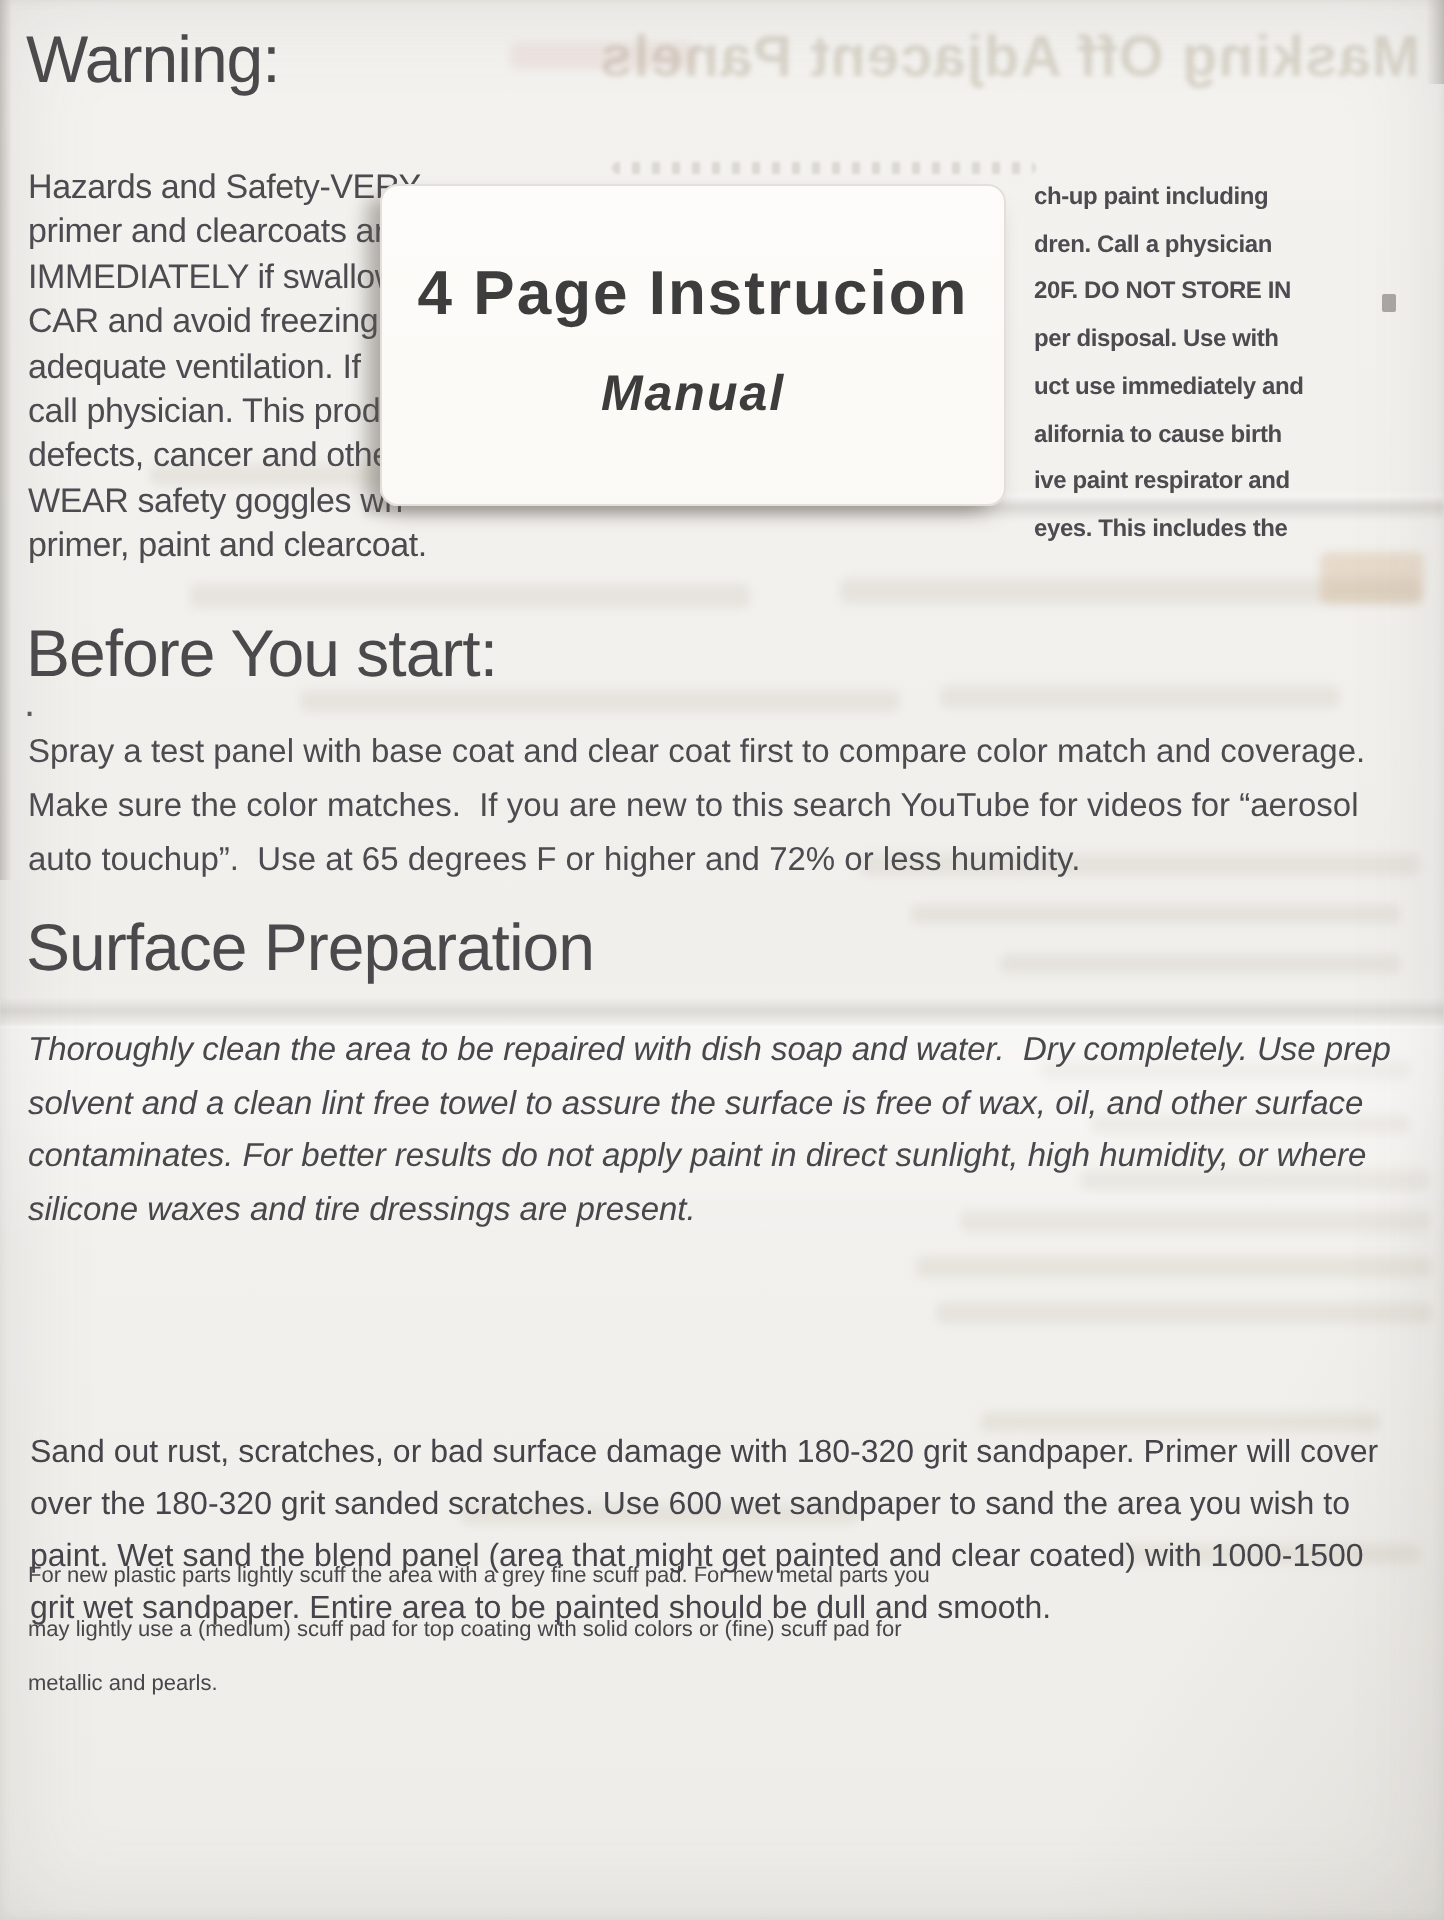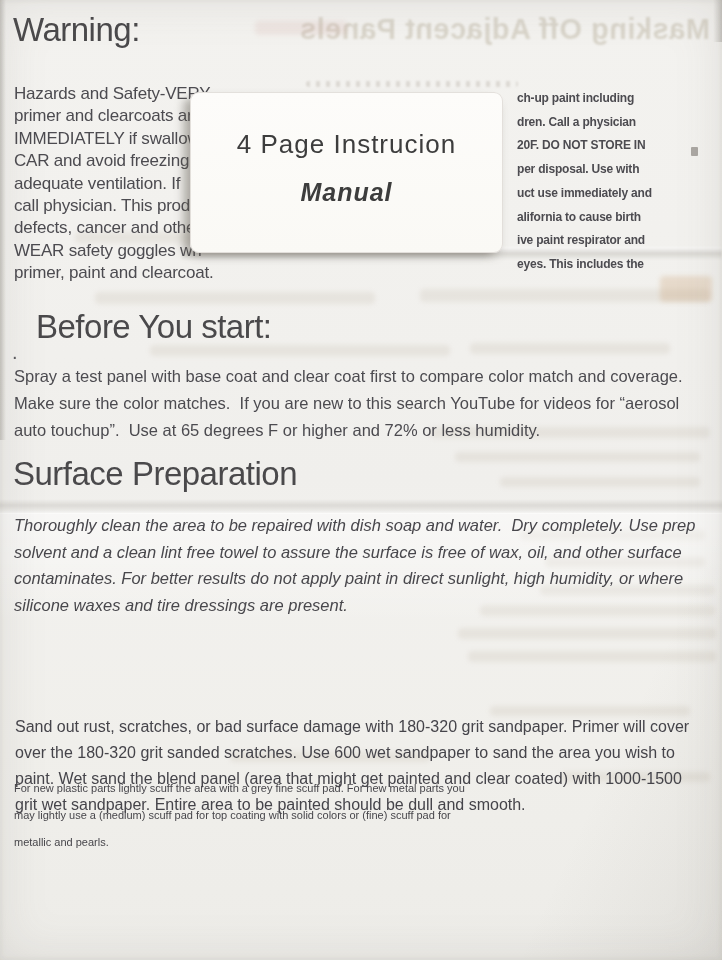--- a/index.html
+++ b/index.html
@@ -41,21 +41,21 @@
   .streak.dots { background:repeating-linear-gradient(90deg,#a9a094 0 4px, transparent 4px 10px); opacity:0.30; filter:blur(0.8px); }
 
   .ghost-heading { position:absolute; left:332px; top:13px; width:378px;
     font-size:29px; font-weight:bold; letter-spacing:0.5px; text-align:center;
     color:#9d9176; opacity:0.30; transform:scaleX(-1); filter:blur(1.3px); white-space:nowrap; }
 
   
   .h { position:absolute; left:13px; margin:0; font-weight:400; font-size:33px;
        letter-spacing:-0.5px; color:#4a494b; white-space:pre; }
   .warning-h  { top:11px; }
-  .before-h   { top:308px;margin-left:23px; }
+  .before-h   { top:308px; }
   .surface-h  { top:455px; }
   .sanding-h  { top:611px; }
 
   
   .para { position:absolute; white-space:pre; margin:0; }
   .warn-left  { left:14px;  top:83px;  font-size:17px; line-height:22.4px; letter-spacing:-0.2px; }
   .warn-right { left:517px; top:87px;  font-size:12px; line-height:23.7px; letter-spacing:-0.2px;font-weight:bold; }
   .spray      { left:14px;  top:363px; font-size:16.5px; line-height:27px; }
   .thorough   { left:14px;  top:512px; font-size:16.5px; line-height:26.5px; color:#48474c;font-style:italic; }
   .sand       { left:15px;  top:668px; font-size:16px;   line-height:26px;   color:#45444a;margin-top:46px; }
@@ -65,22 +65,22 @@
 
   
   .label { position:absolute; left:190px; top:92px; width:313px; height:161px;
     background:linear-gradient(180deg,#fdfcfa,#faf9f5);
     border-radius:9px; z-index:5;
     box-shadow:
       -9px 4px 9px -2px rgba(95,90,82,0.42),
       0 7px 10px -4px rgba(95,90,82,0.30),
       inset 0 0 0 1px rgba(205,201,194,0.55);
   }
-  .label-line1 { margin-top:37px; text-align:center; font-weight:normal;
-    font-size:26px; letter-spacing:1px; color:#3d3d3d; }
+  .label-line1 { margin-top:37px; text-align:center; font-weight:bold;
+    font-size:31px; letter-spacing:1px; color:#3d3d3d; }
   .label-line2 { margin-top:18px; text-align:center; font-weight:bold;
     font-size:25px; letter-spacing:1px; color:#3d3d3d;font-style:italic; }
 
   .edge-mark { position:absolute; left:691px; top:147px; width:7px; height:9px;
     background:#97948e; opacity:0.8; border-radius:1px; }
 </style>
 </head>
 <body>
 
 <div class="page">

